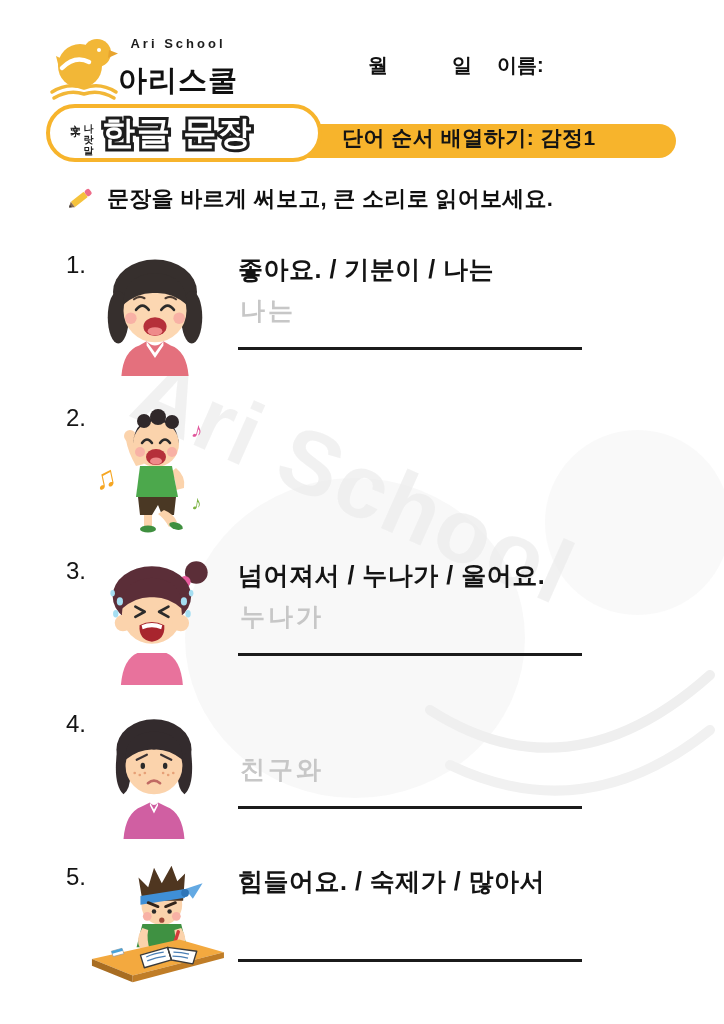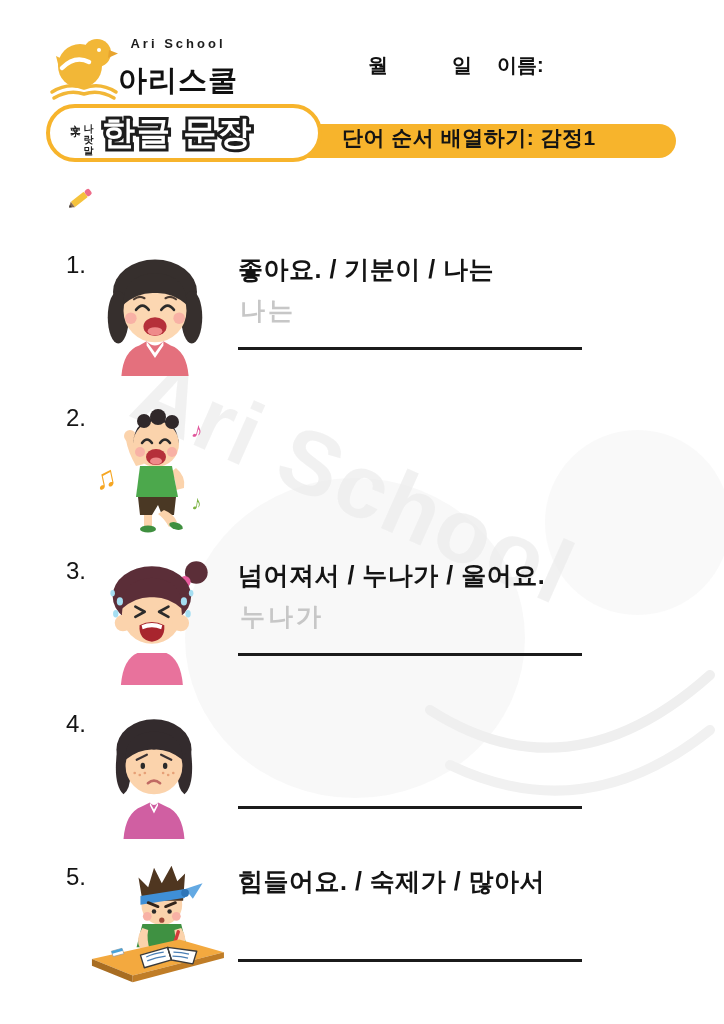--- a/index.html
+++ b/index.html
@@ -104,20 +104,21 @@
 
 <div class="instruction">
   <svg class="pencil-icon" viewBox="0 0 34 34">
     <g transform="rotate(-38 17 17)">
       <rect x="7" y="13.5" width="17" height="7" rx="1" fill="#F5C23C"></rect>
       <path d="M2,17 L7,13.5 L7,20.5 Z" fill="#8a6a4f"></path>
       <path d="M2,17 L4.4,15.3 L4.4,18.7 Z" fill="#3a3a3a"></path>
       <rect x="24" y="13.5" width="6" height="7" rx="2.2" fill="#ee6d8a"></rect>
     </g>
   </svg>
+  <span class="instruction-text">문장을 바르게 써보고, 큰 소리로 읽어보세요.</span>
 </div>
 
 <div class="item i1">
   <span class="item-number">1.</span>
   <div class="item-illo">
     <svg viewBox="0 0 120 118">
       <ellipse cx="60" cy="38" rx="40" ry="31" fill="#362f2d"></ellipse>
       <ellipse cx="25" cy="62" rx="10" ry="25" fill="#362f2d"></ellipse>
       <ellipse cx="95" cy="62" rx="10" ry="25" fill="#362f2d"></ellipse>
       <circle cx="60" cy="56" r="30" fill="#fcd7b2"></circle>
@@ -221,20 +222,21 @@
         <circle cx="51" cy="65" r="1.3" fill="#e6a077"></circle>
       <circle cx="69" cy="65" r="1.3" fill="#e6a077"></circle>
         <circle cx="74" cy="67" r="1.3" fill="#e6a077"></circle>
         <circle cx="79" cy="65" r="1.3" fill="#e6a077"></circle>
       <path d="M54,75 Q60,70 66,75" stroke="#c06a63" stroke-width="2.6" fill="none" stroke-linecap="round"></path>
       <path d="M30,130 Q32,104 48,98 L56,94 Q60,99 64,94 L72,98 Q88,104 90,130 Z" fill="#d05fa2"></path>
       <path d="M56,94 L60,101 L64,94 L64,97 L60,105 L56,97 Z" fill="#ffffff"></path>
     </svg>
   </div>
   <div class="item-content">
+    <div class="hint">친구와</div>
     <div class="writing-line"></div>
   </div>
 </div>
 
 <div class="item i5">
   <span class="item-number">5.</span>
   <div class="item-illo">
     <svg viewBox="0 0 150 136">
       <circle cx="82" cy="46" r="21" fill="#fbd3ac"></circle>
       <path d="M62,42 L58,18 L68,28 L74,8 L82,24 L92,6 L98,22 L106,14 L104,42 Z" fill="#4f3620"></path>

